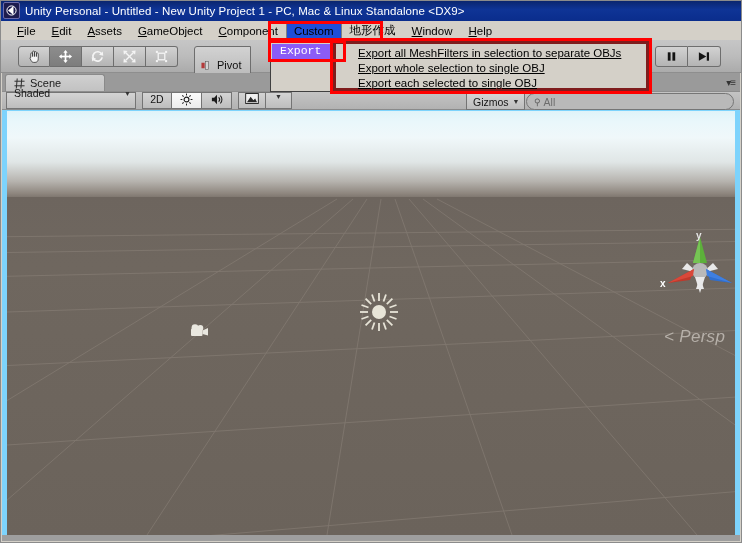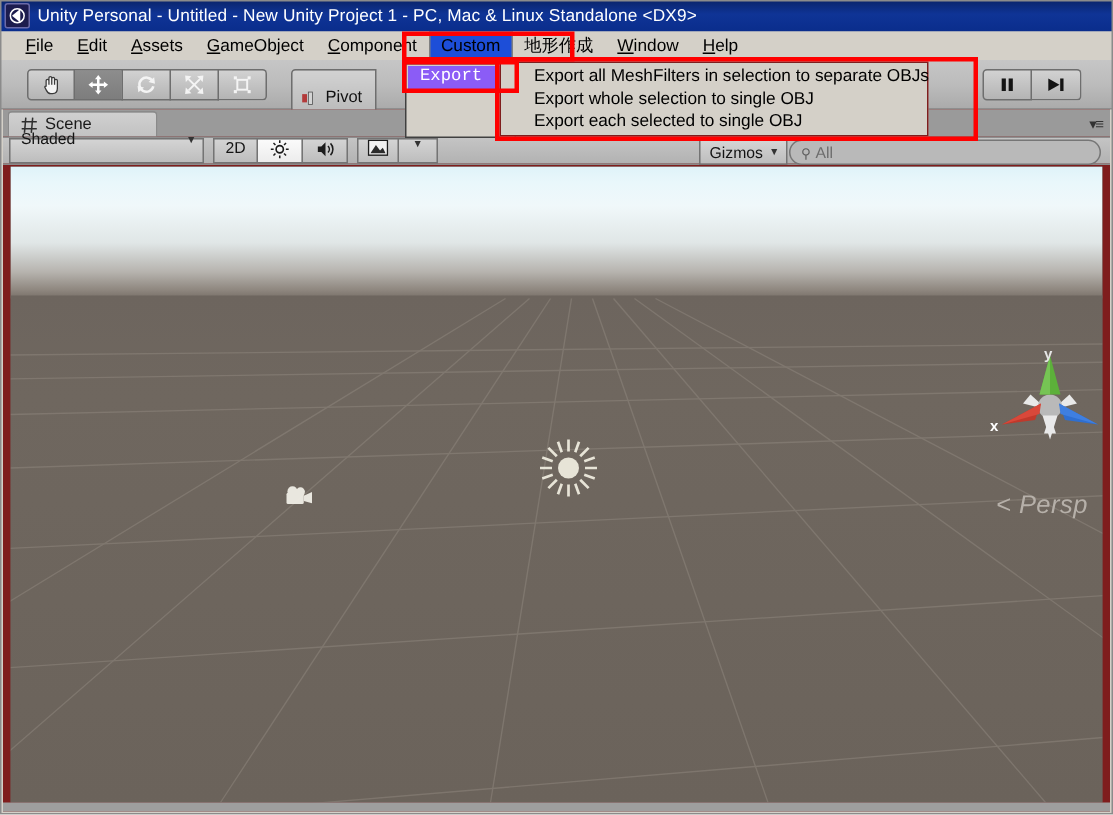--- a/index.html
+++ b/index.html
@@ -121,26 +121,27 @@
     width: 0; height: 0;
     border-left: 5px solid #ffffff;
     border-top: 4px solid transparent;
     border-bottom: 4px solid transparent;
   }
 
   
   #export-submenu {
     position: absolute;
     left: 333px; top: 41px;
-    width: 286px; height: 50px;
+    width: 316px; height: 50px;
     background: #d4d0c8;
-    border: 1px solid #7f1d1d;
+    border: 3px solid #7f1d1d;
     box-sizing: border-box;
     padding: 2px 0;
     z-index: 55;
+    text-decoration: underline;
   }
   .submenu-item {
     height: 15px;
     line-height: 15px;
     font-size: 11.5px;
     color: #000000;
     padding-left: 22px;
     white-space: nowrap;
     cursor: default;
   }
@@ -217,21 +218,21 @@
     cursor: default;
   }
   .play-btn:first-child { border-left-width: 1px; border-radius: 3px 0 0 3px; }
   .play-btn:last-child { border-radius: 0 3px 3px 0; }
 
   
   #scene-panel {
     position: absolute;
     left: 2px; top: 73px;
     width: 738px; height: 468px;
-    background: #7f1d1d;
+    background: #7dd3fc;
     box-sizing: border-box;
   }
   #scene-tabrow {
     position: absolute;
     left: 0; top: 0;
     width: 738px; height: 18px;
     background: #9a9a9a;
   }
   #scene-tab {
     position: absolute;

